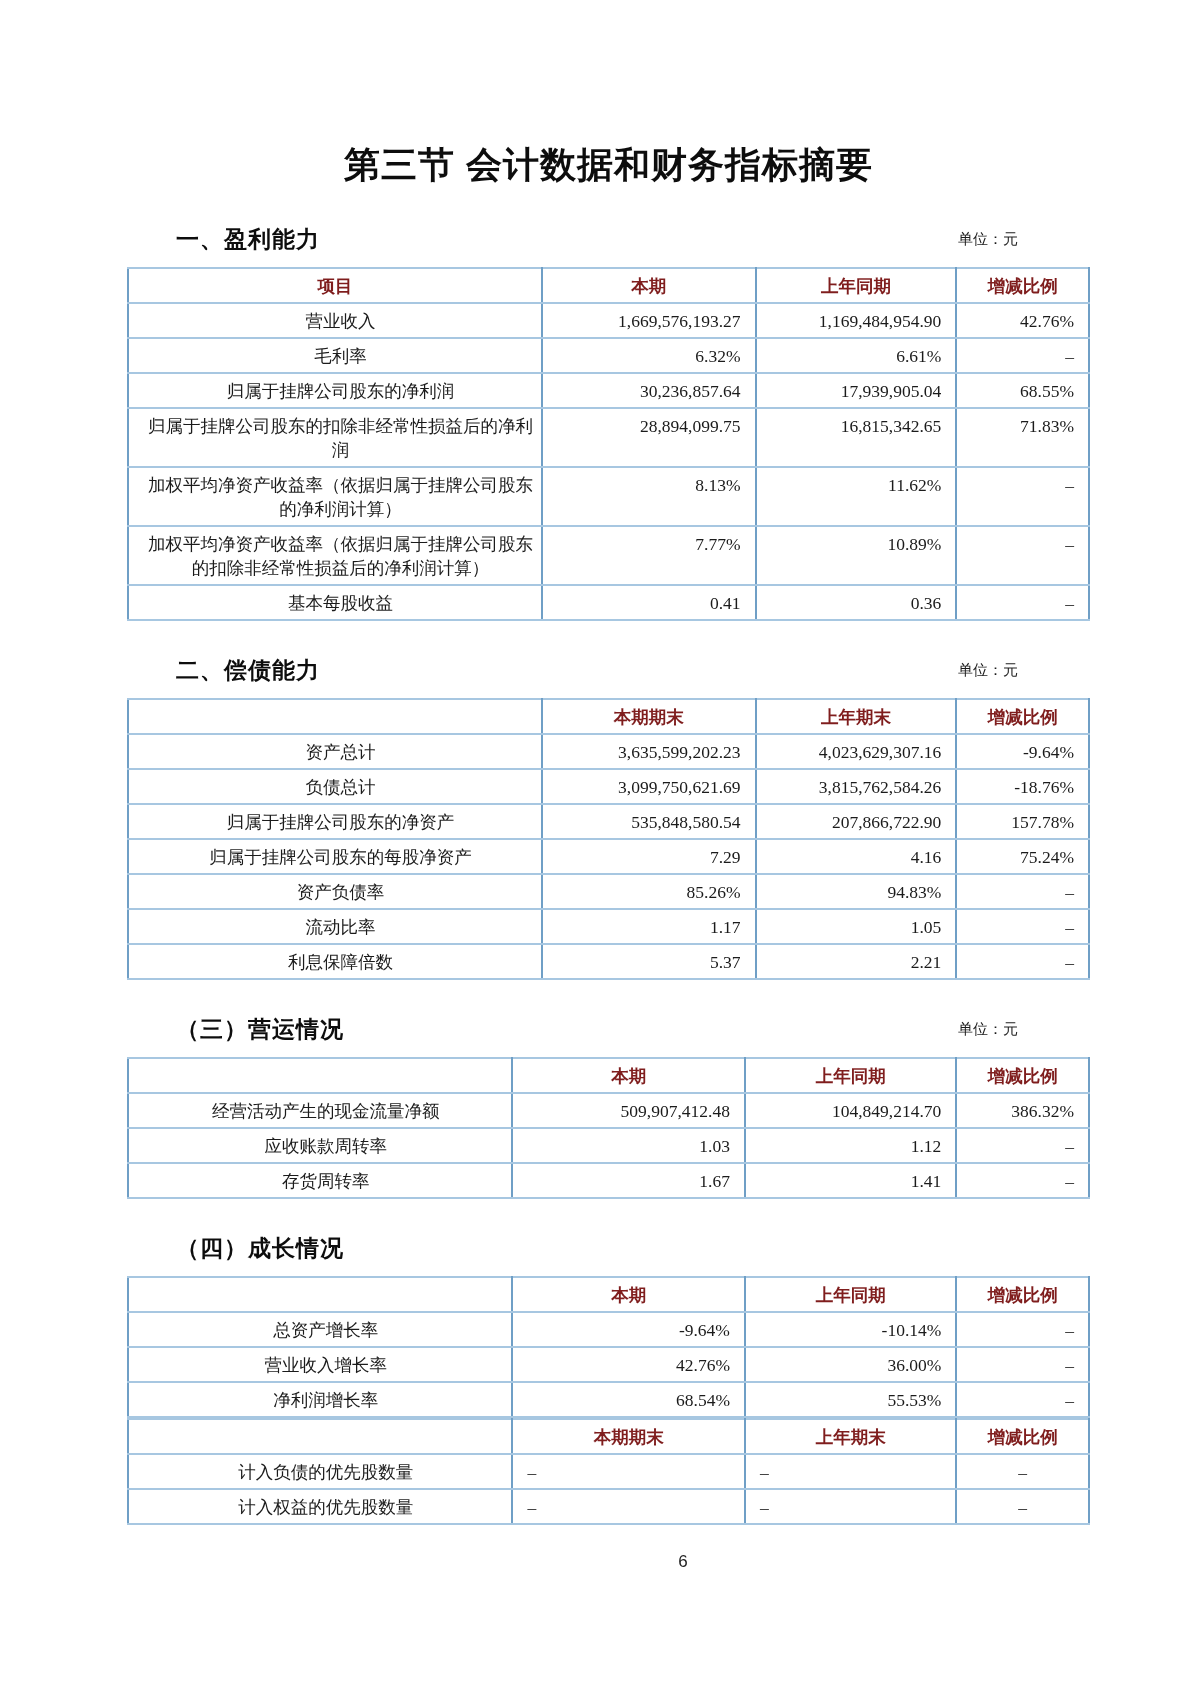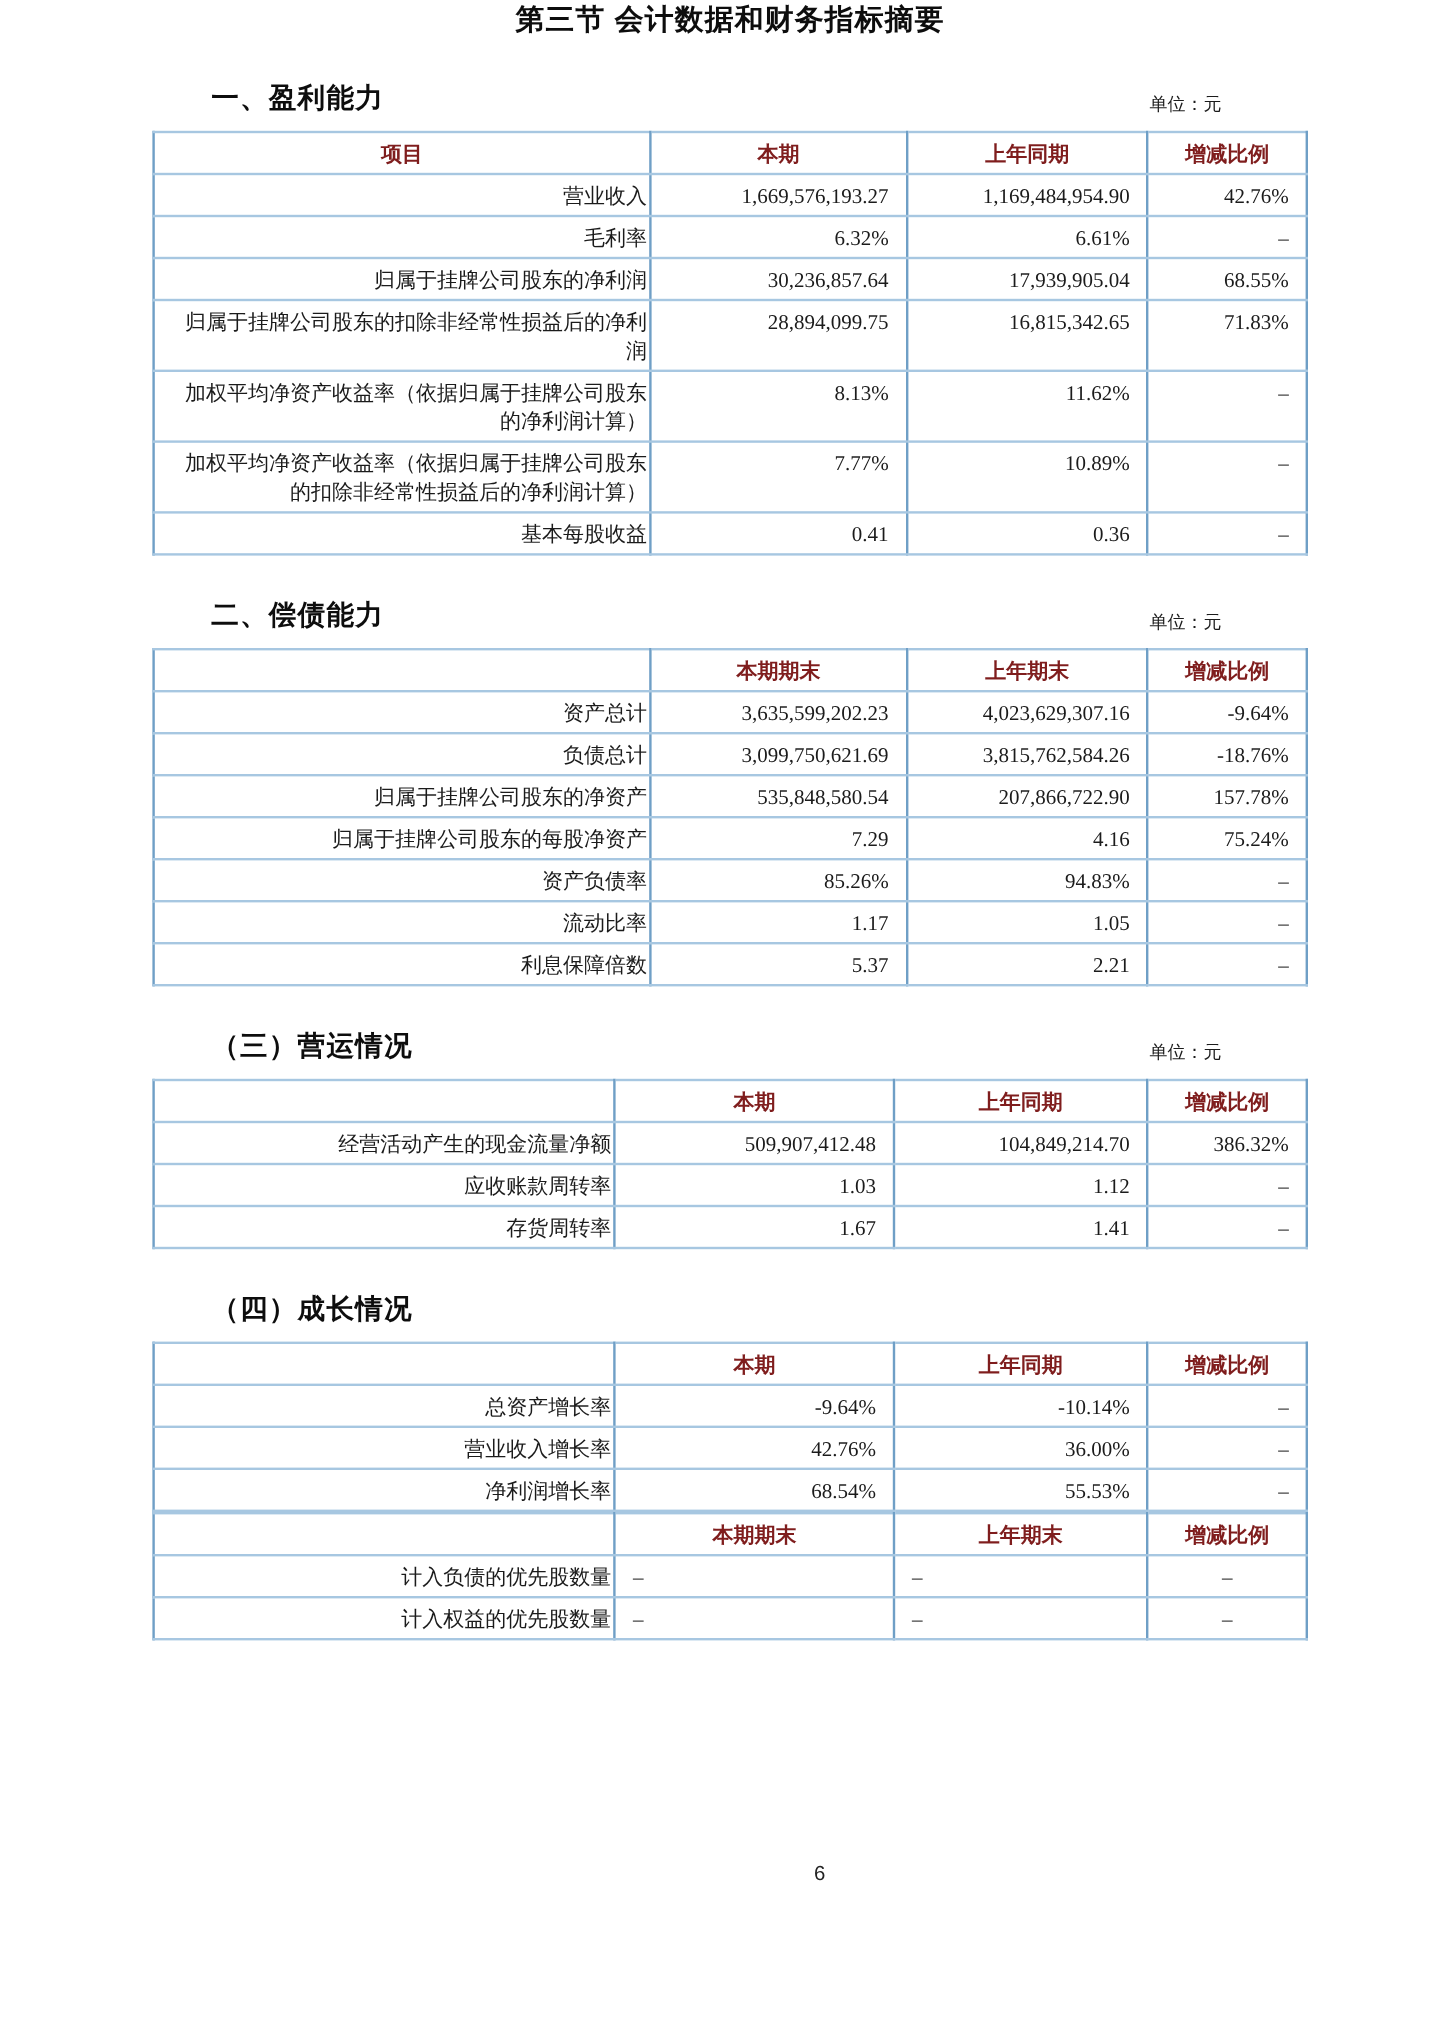--- a/index.html
+++ b/index.html
@@ -3,26 +3,26 @@
 <meta charset="utf-8">
 <style>
   html,body{margin:0;padding:0;}
   body{
     width:1200px;height:1697px;position:relative;overflow:hidden;
     background:#ffffff;color:#1b1b1b;
     font-family:"Liberation Serif","DejaVu Serif",serif;
   }
   .content{position:absolute;left:127px;top:0;width:963px;}
   .doc-title{
-    text-align:center;
+    margin-top:141px;text-align:center;
     font-family:"Liberation Sans","DejaVu Sans",sans-serif;
-    font-weight:bold;font-size:24px;color:#0d0d0d;letter-spacing:1px;
+    font-weight:bold;font-size:36px;color:#0d0d0d;letter-spacing:1px;
   }
   .section-head{
-    display:flex;justify-content:space-between;align-items:flex-end;
+    display:flex;justify-content:space-between;align-items:center;
     margin:34px 0 12px 0;
   }
   .section-heading{
     font-family:"Liberation Sans","DejaVu Sans",sans-serif;
     font-weight:bold;font-size:23px;color:#0d0d0d;
     margin-left:49px;letter-spacing:1px;
   }
   .unit-label{font-size:15px;margin-right:72px;color:#1b1b1b;}
   table.fin{
     width:100%;border-collapse:collapse;table-layout:fixed;
@@ -32,21 +32,21 @@
     border-left:2px solid var(--v-border);
     border-right:2px solid var(--v-border);
     border-top:2px solid var(--h-border);
     border-bottom:2px solid var(--h-border);
     font-size:17.5px;line-height:24px;vertical-align:top;
     overflow:hidden;
   }
   table.fin th{
     font-weight:bold;text-align:center;padding:5px 4px 4px 4px;color:#7f1d1d;
   }
-  td.label-cell{text-align:right;padding:5px 2px 4px 13px;}
+  td.label-cell{text-align:center;padding:5px 2px 4px 13px;}
   td.num-cell{text-align:right;padding:5px 14px 4px 8px;}
   td.dash-left{text-align:left;padding:5px 8px 4px 14px;}
   td.dash-center{text-align:center;padding:5px 4px 4px 4px;}
   .page-footer{
     position:absolute;left:668px;top:1552px;width:30px;
     text-align:center;font-size:17px;
     font-family:"Liberation Sans","DejaVu Sans",sans-serif;color:#222;
   }
 </style>
 </head>

